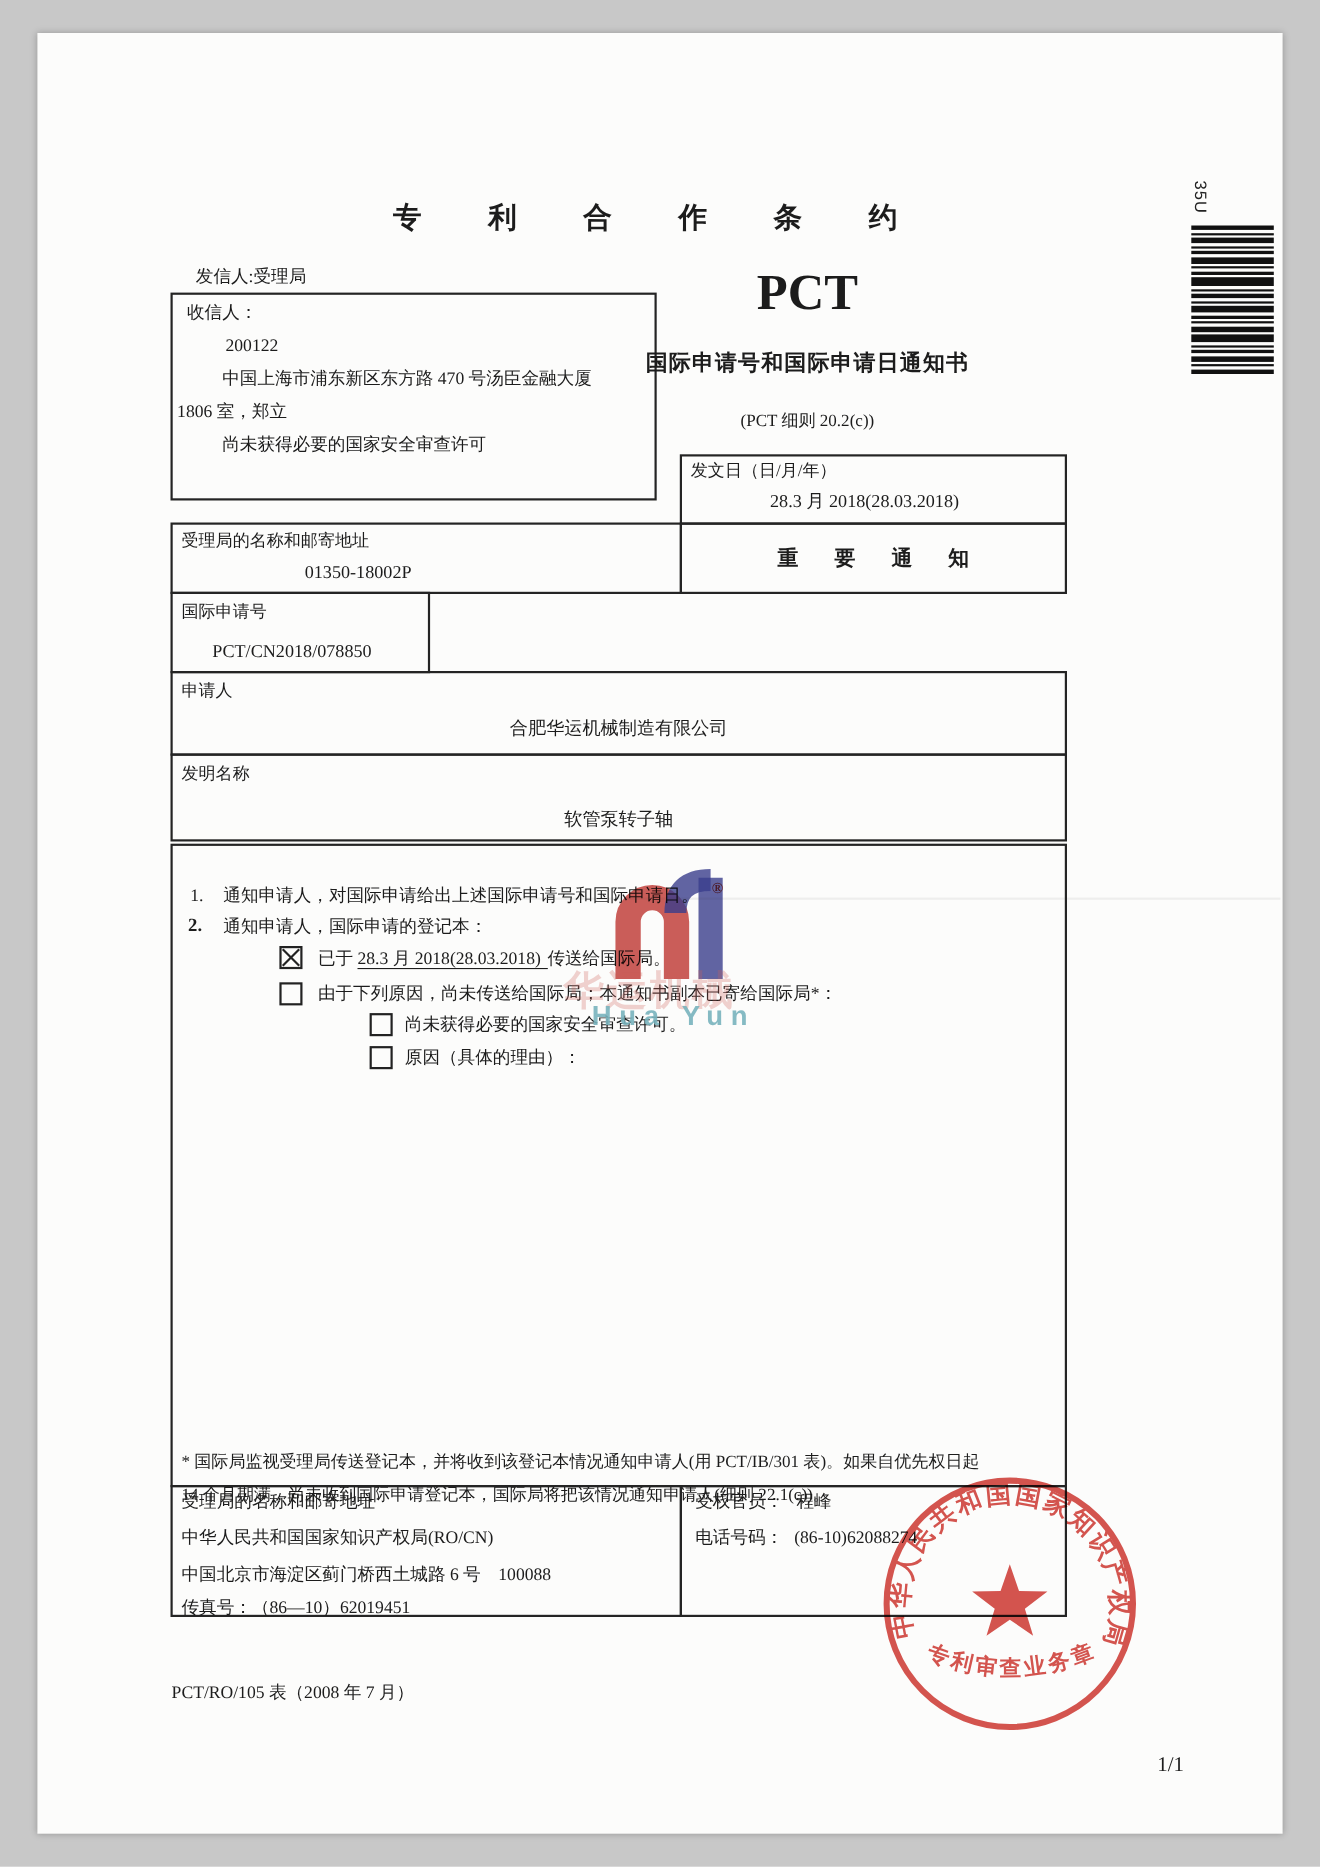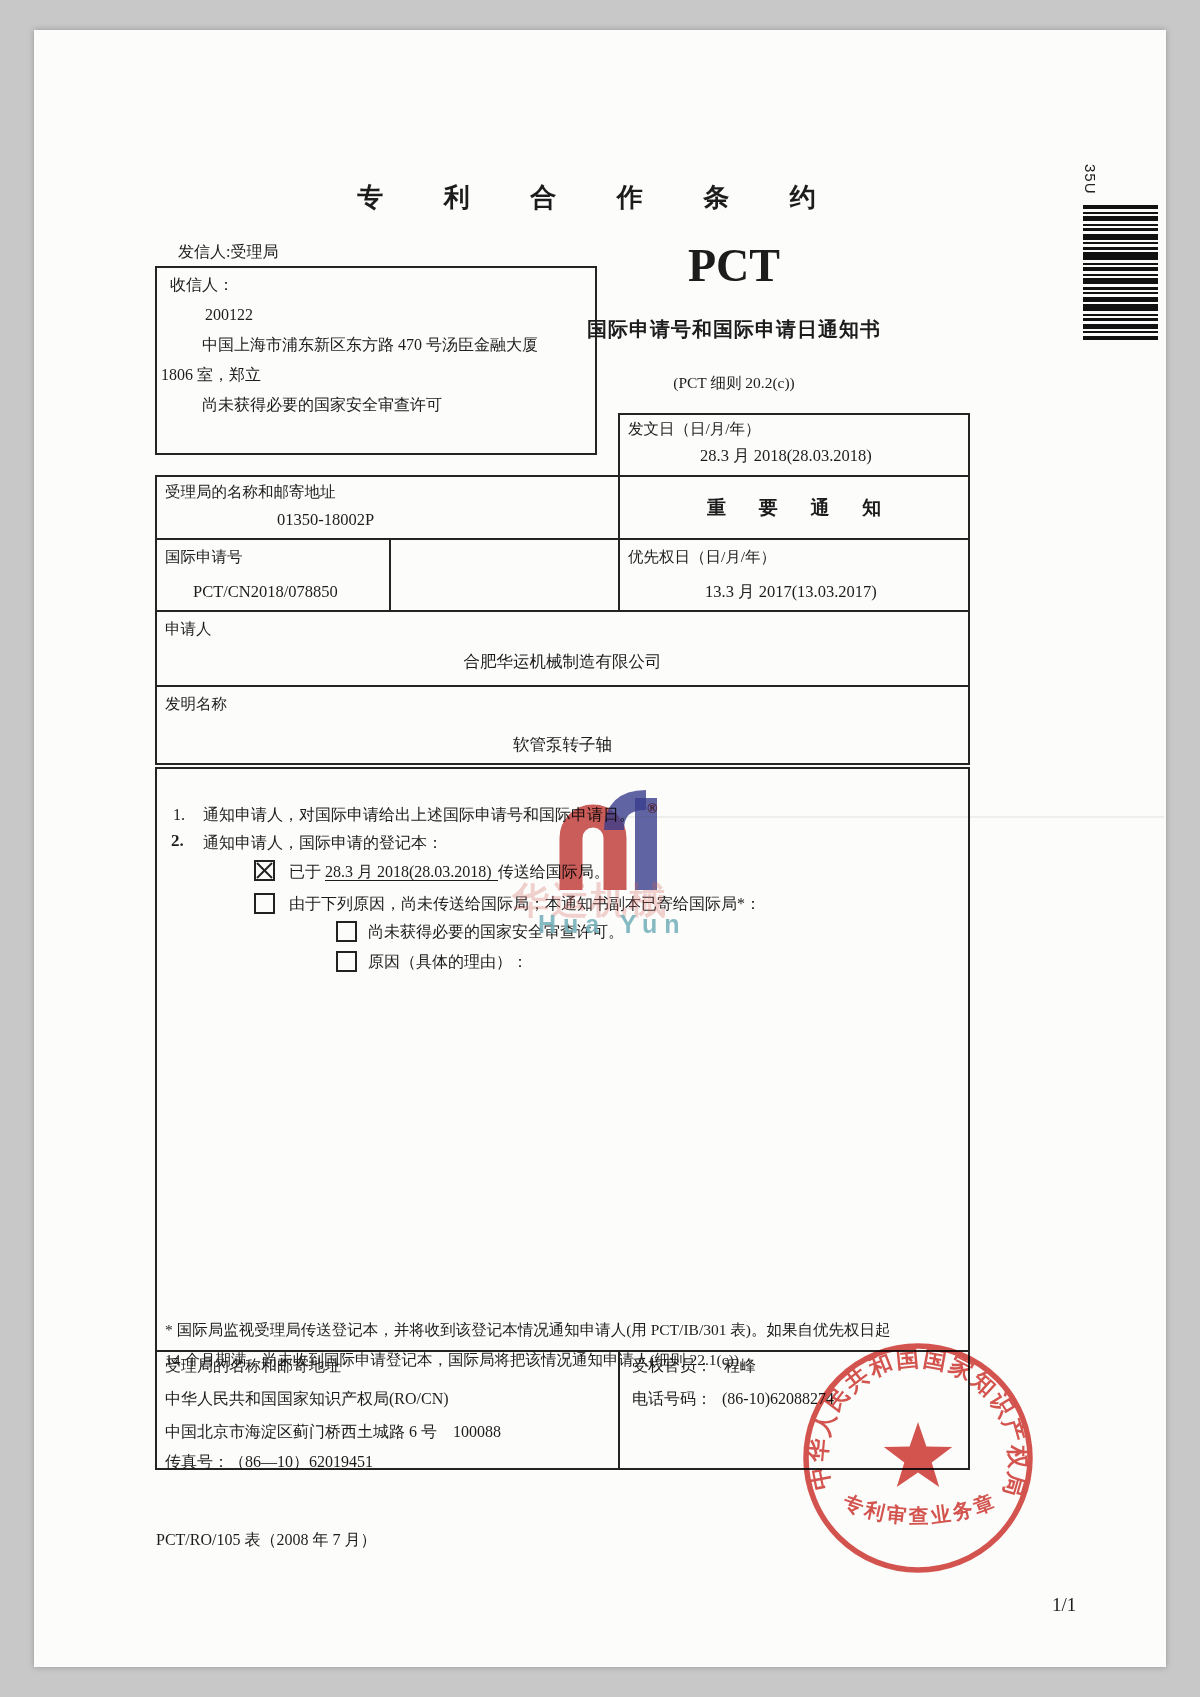--- a/index.html
+++ b/index.html
@@ -67,24 +67,20 @@
     <div class="abs t15" style="left:8px; top:5px;">受理局的名称和邮寄地址</div>
     <div class="abs t17" style="left:120px; top:33px;">01350-18002P</div>
   </div>
   <div class="box" style="left:584px; top:445px; width:352px; height:65px;">
     <div class="abs imp" style="left:0; top:18px; width:100%; text-align:center; text-indent:14px;">重 要 通 知</div>
   </div>
 
   <div class="box" style="left:121px; top:508px; width:236px; height:74px;">
     <div class="abs t15" style="left:8px; top:7px;">国际申请号</div>
     <div class="abs t17" style="left:36px; top:42px;">PCT/CN2018/078850</div>
-  </div>
-  <div class="box" style="left:584px; top:508px; width:352px; height:74px;">
-    <div class="abs t15" style="left:8px; top:7px;">优先权日（日/月/年）</div>
-    <div class="abs t17" style="left:85px; top:42px;">13.3 月 2017(13.03.2017)</div>
   </div>
 
   <div class="box" style="left:121px; top:580px; width:815px; height:77px;">
     <div class="abs t15" style="left:8px; top:7px;">申请人</div>
     <div class="abs t17 center" style="left:0; top:40px; width:100%;">合肥华运机械制造有限公司</div>
   </div>
 
   <div class="box" style="left:121px; top:655px; width:815px; height:80px;">
     <div class="abs t15" style="left:8px; top:7px;">发明名称</div>
     <div class="abs t17 center" style="left:0; top:48px; width:100%;">软管泵转子轴</div>

